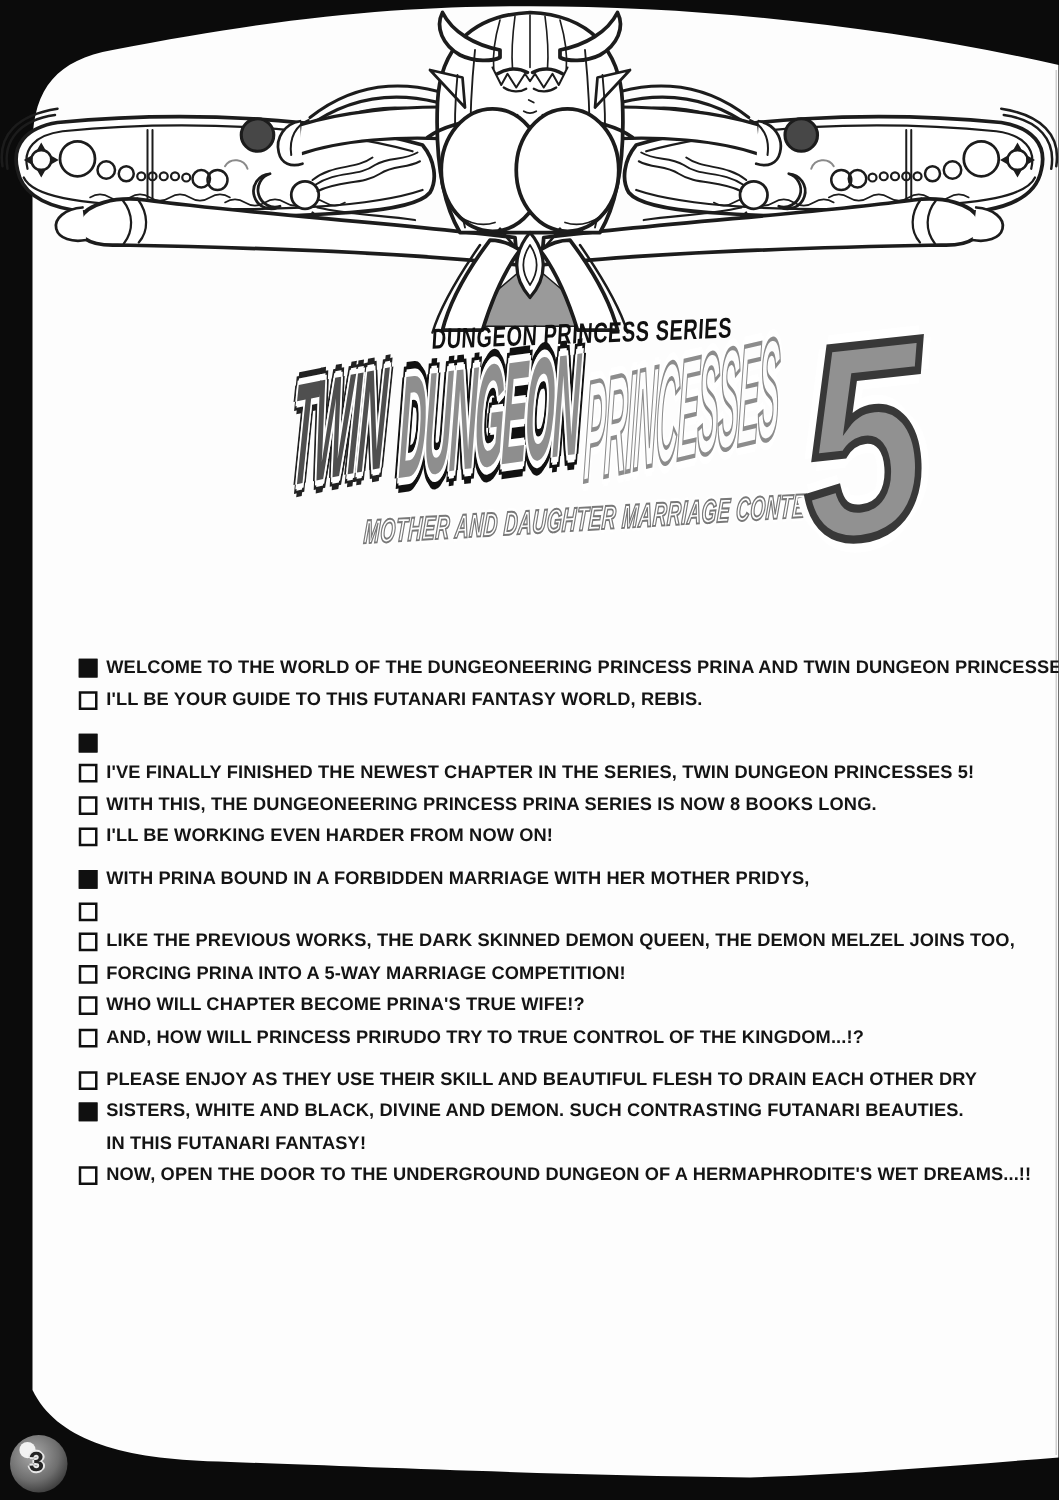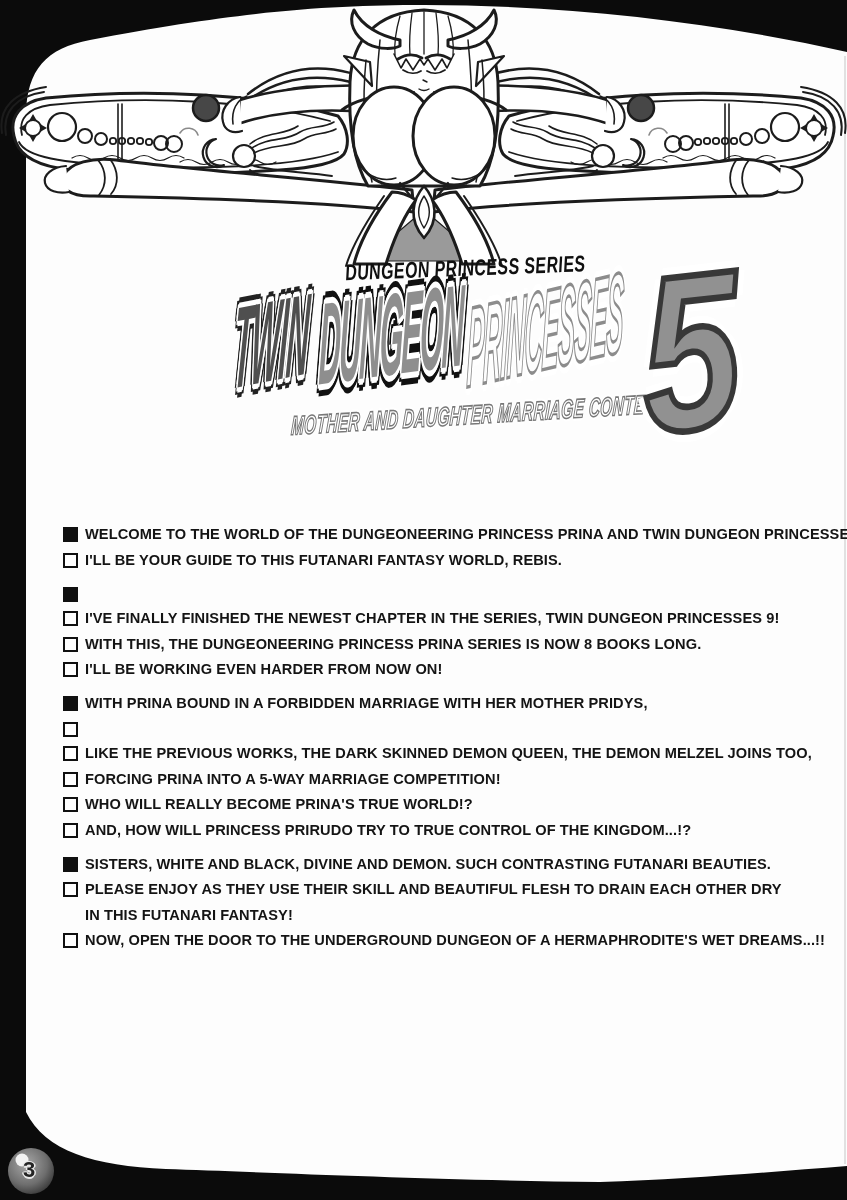--- a/index.html
+++ b/index.html
@@ -213,21 +213,21 @@
           <span class="marker"></span>
           <span class="line-text">I'LL BE YOUR GUIDE TO THIS FUTANARI FANTASY WORLD, REBIS.</span>
         </div>
       </div>
       <div class="para">
         <div class="line">
           <span class="marker filled"></span>
         </div>
         <div class="line">
           <span class="marker"></span>
-          <span class="line-text">I'VE FINALLY FINISHED THE NEWEST CHAPTER IN THE SERIES, TWIN DUNGEON PRINCESSES 9!</span>
+          <span class="line-text">I'VE FINALLY FINISHED THE NEWEST CHAPTER IN THE SERIES, TWIN DUNGEON PRINCESSES 5!</span>
         </div>
         <div class="line">
           <span class="marker"></span>
           <span class="line-text">WITH THIS, THE DUNGEONEERING PRINCESS PRINA SERIES IS NOW 8 BOOKS LONG.</span>
         </div>
         <div class="line">
           <span class="marker"></span>
           <span class="line-text">I'LL BE WORKING EVEN HARDER FROM NOW ON!</span>
         </div>
       </div>
@@ -242,35 +242,35 @@
         <div class="line">
           <span class="marker"></span>
           <span class="line-text">LIKE THE PREVIOUS WORKS, THE DARK SKINNED DEMON QUEEN, THE DEMON MELZEL JOINS TOO,</span>
         </div>
         <div class="line">
           <span class="marker"></span>
           <span class="line-text">FORCING PRINA INTO A 5-WAY MARRIAGE COMPETITION!</span>
         </div>
         <div class="line">
           <span class="marker"></span>
-          <span class="line-text">WHO WILL REALLY BECOME PRINA'S TRUE WORLD!?</span>
+          <span class="line-text">WHO WILL CHAPTER BECOME PRINA'S TRUE WIFE!?</span>
         </div>
         <div class="line">
           <span class="marker"></span>
           <span class="line-text">AND, HOW WILL PRINCESS PRIRUDO TRY TO TRUE CONTROL OF THE KINGDOM...!?</span>
         </div>
       </div>
       <div class="para">
         <div class="line">
+          <span class="marker"></span>
+          <span class="line-text">PLEASE ENJOY AS THEY USE THEIR SKILL AND BEAUTIFUL FLESH TO DRAIN EACH OTHER DRY</span>
+        </div>
+        <div class="line">
           <span class="marker filled"></span>
           <span class="line-text">SISTERS, WHITE AND BLACK, DIVINE AND DEMON. SUCH CONTRASTING FUTANARI BEAUTIES.</span>
-        </div>
-        <div class="line">
-          <span class="marker"></span>
-          <span class="line-text">PLEASE ENJOY AS THEY USE THEIR SKILL AND BEAUTIFUL FLESH TO DRAIN EACH OTHER DRY</span>
         </div>
         <div class="line">
           <span class="marker hidden"></span>
           <span class="line-text">IN THIS FUTANARI FANTASY!</span>
         </div>
         <div class="line">
           <span class="marker"></span>
           <span class="line-text">NOW, OPEN THE DOOR TO THE UNDERGROUND DUNGEON OF A HERMAPHRODITE'S WET DREAMS...!!</span>
         </div>
       </div>

